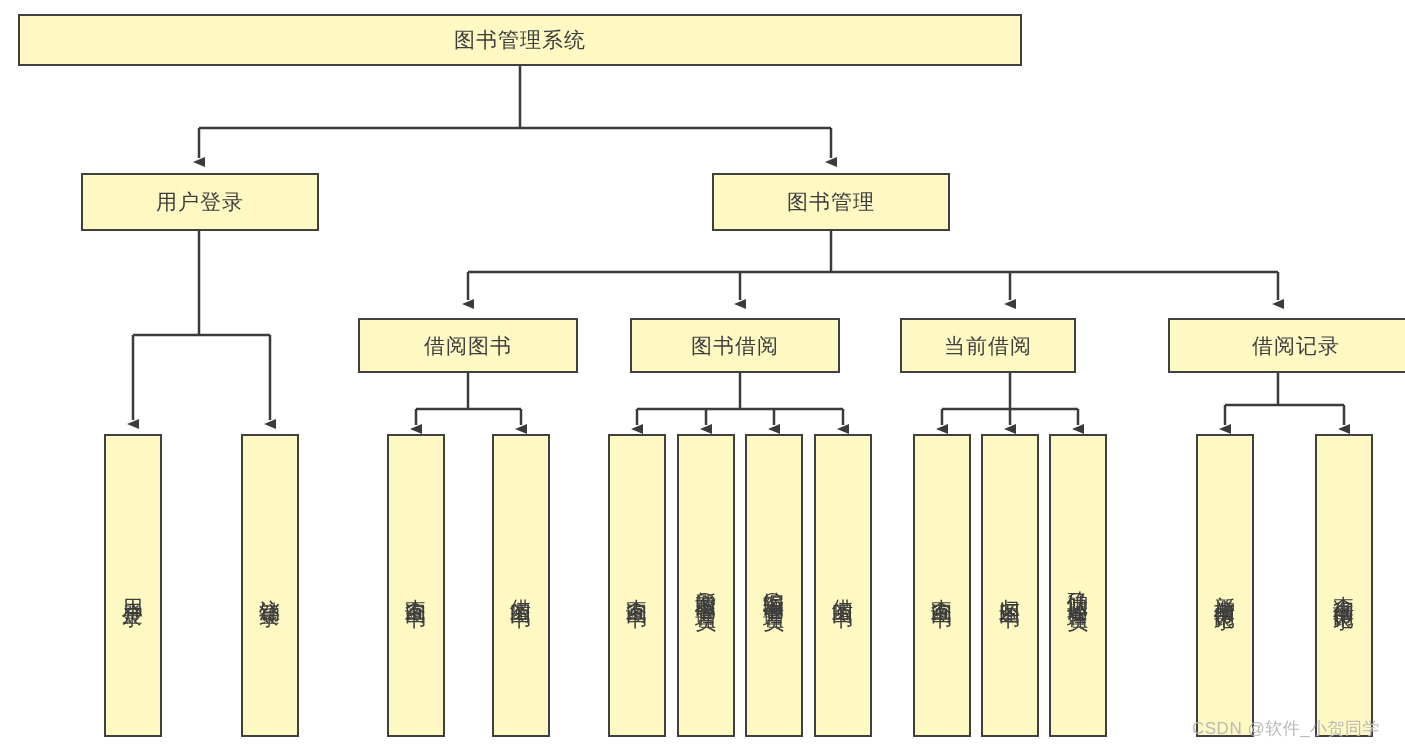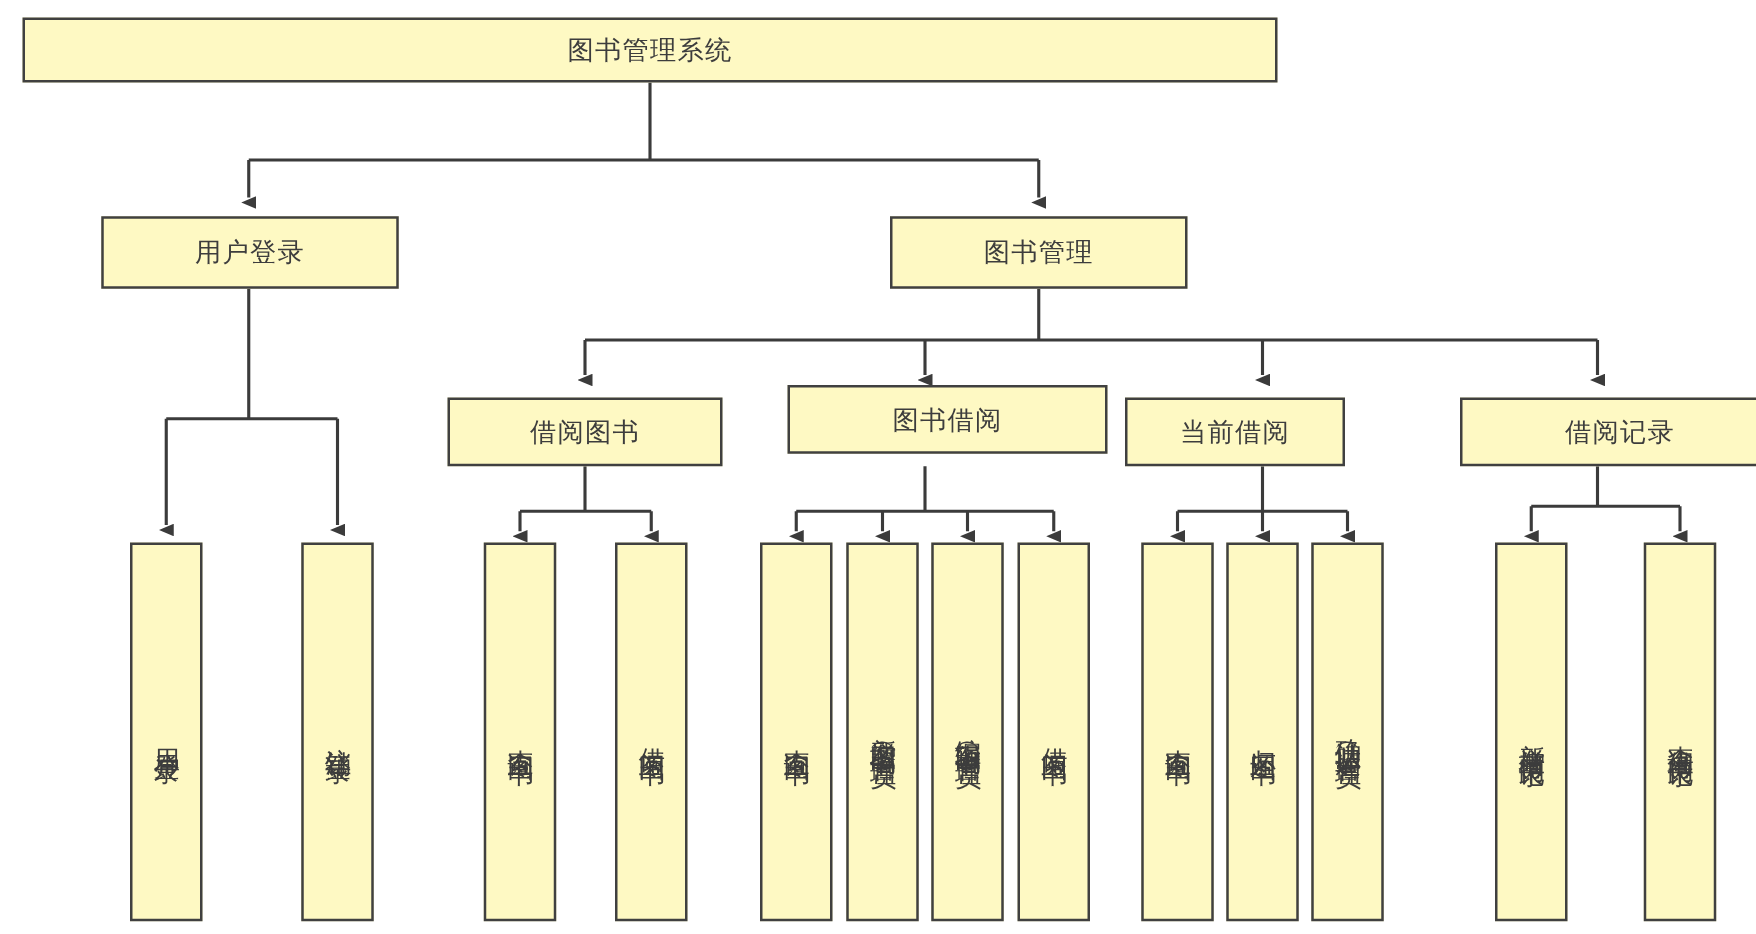--- a/index.html
+++ b/index.html
@@ -123,21 +123,21 @@
   <div class="node node-h" style="left:81px; top:173px; width:238px; height:58px;">
     <span>用户登录</span>
   </div>
   <div class="node node-h" style="left:712px; top:173px; width:238px; height:58px;">
     <span>图书管理</span>
   </div>
 
   <div class="node node-h" style="left:358px; top:318px; width:220px; height:55px;">
     <span>借阅图书</span>
   </div>
-  <div class="node node-h" style="left:630px; top:308px; width:256px; height:55px;">
+  <div class="node node-h" style="left:630px; top:318px; width:210px; height:55px;">
     <span>图书借阅</span>
   </div>
   <div class="node node-h" style="left:900px; top:318px; width:176px; height:55px;">
     <span>当前借阅</span>
   </div>
   <div class="node node-h" style="left:1168px; top:318px; width:256px; height:55px;">
     <span>借阅记录</span>
   </div>
 
   <div class="node node-v" style="left:104px; top:434px; width:58px; height:303px;">
@@ -177,14 +177,17 @@
     <span class="vtext">确认归还（管理员）</span>
   </div>
 
   <div class="node node-v" style="left:1196px; top:434px; width:58px; height:303px;">
     <span class="vtext">新增借阅记录</span>
   </div>
   <div class="node node-v" style="left:1315px; top:434px; width:58px; height:303px;">
     <span class="vtext">查询借阅记录</span>
   </div>
 
+  <div class="watermark" style="left:1192px; top:717px;">
+    <span>CSDN @软件_小贺同学</span>
+  </div>
 
 </div>
 
 </body></html>

